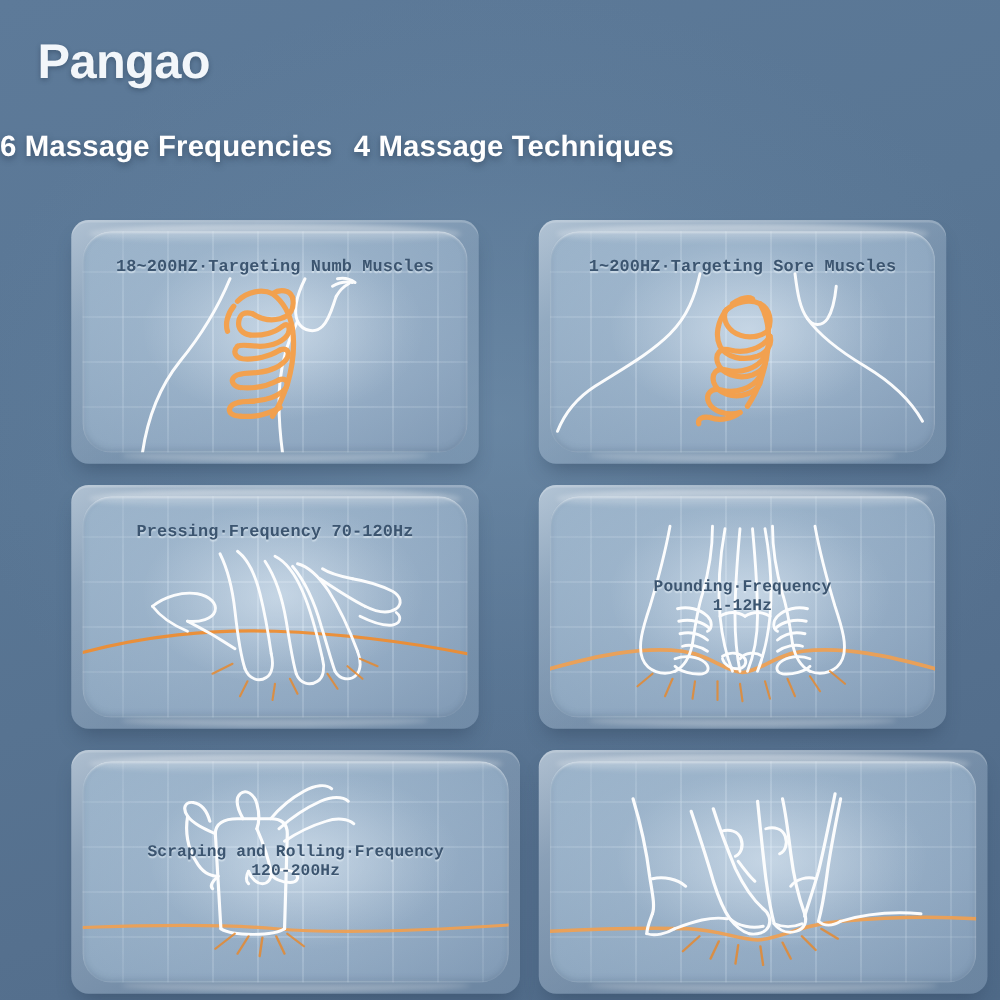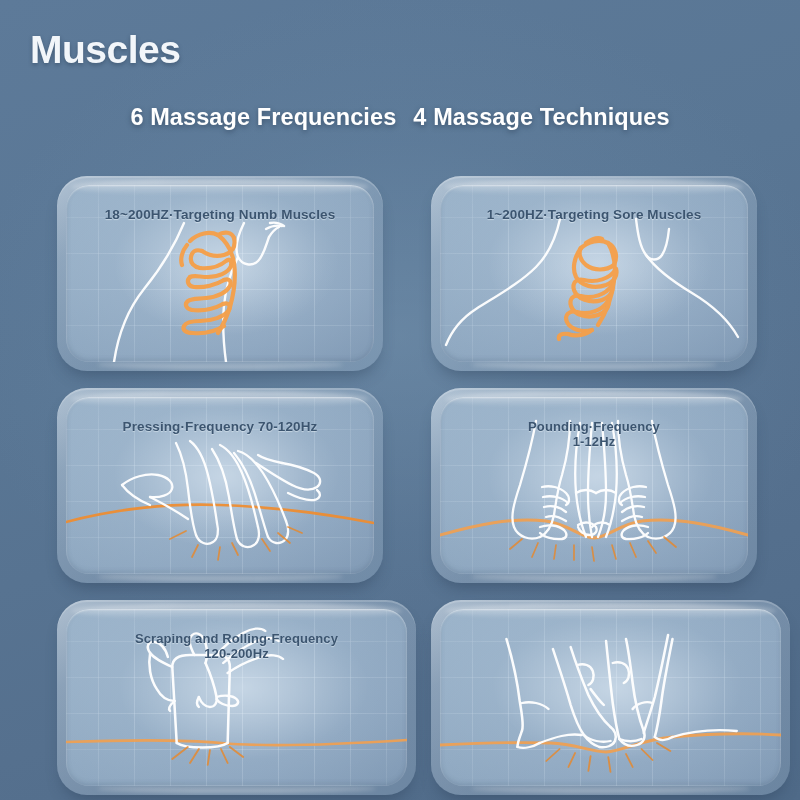--- a/index.html
+++ b/index.html
@@ -38,21 +38,21 @@
     text-shadow: 0 2px 4px rgba(35,55,78,0.45);
     white-space: nowrap;
   }
 
   
   .headline {
     position: absolute;
     left: 0;
     right: 0;
     top: 104px;
-    text-align: center;
+    text-align: left;
     white-space: nowrap;
     color: #ffffff;
     font-size: 23.5px;
     font-weight: bold;
     letter-spacing: 0.1px;
     text-shadow: 0 2px 5px rgba(33,52,74,0.50);
   }
   .headline .h-gap { display: inline-block; width: 17px; }
 
   
@@ -60,31 +60,32 @@
     position: absolute;
     left: 57px;
     top: 176px;
     width: 700px;
     height: 610px;
   }
   .card {
     position: absolute;
     width: 326px;
     height: 195px;
-    border-radius: 30px;
+    border-radius: 14px;
     overflow: hidden;
     
     background: linear-gradient(150deg,
                 rgba(228,238,247,0.62) 0%,
                 rgba(203,219,234,0.46) 22%,
                 rgba(176,196,216,0.36) 55%,
                 rgba(150,174,198,0.40) 100%);
     box-shadow:
       0 10px 16px -6px rgba(40,60,84,0.45),
       0 2px 0 0 rgba(255,255,255,0.18) inset;
+    font-family: Liberation Mono, monospace;
   }
   .card.col-l { left: 0; }
   .card.col-r { left: 374px; }
   .card.row-1 { top: 0; }
   .card.row-2 { top: 212px; }
   .card.row-3 { top: 424px; padding-left: 33px; }
 
   
   .card-inner {
     position: absolute;
@@ -140,35 +141,35 @@
     color: #3c5570;
     font-size: 13.5px;
     font-weight: bold;
     line-height: 15px;
     letter-spacing: 0.1px;
     text-shadow: 0 1px 1px rgba(235,244,250,0.55);
     z-index: 5;
     pointer-events: none;
     white-space: pre-line;
   }
-  .card.label-wide .card-label { font-size: 13px; }
+  .card.label-wide .card-label { font-size: 13px; margin-top: 43px; }
 
   .art {
     position: absolute;
     inset: 0;
     z-index: 3;
   }
   .art svg { display: block; width: 100%; height: 100%; }
 </style>
 </head>
 <body>
 
 <div id="page">
 
-  <div class="brand">Muscles</div>
+  <div class="brand">Pangao</div>
 
   <div class="headline">
     <span>6 Massage Frequencies</span><span class="h-gap"></span><span>4 Massage Techniques</span>
   </div>
 
   <div class="grid">
 
     <div class="card col-l row-1">
       <div class="card-inner">
         <div class="grid-lines"></div>

